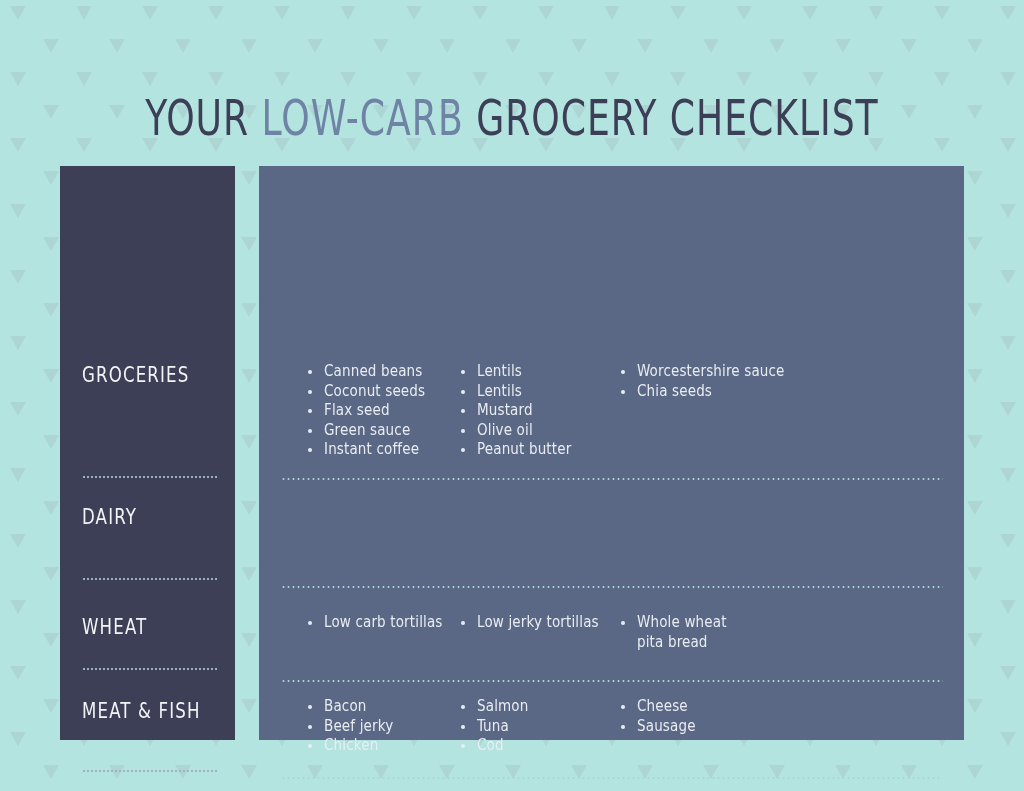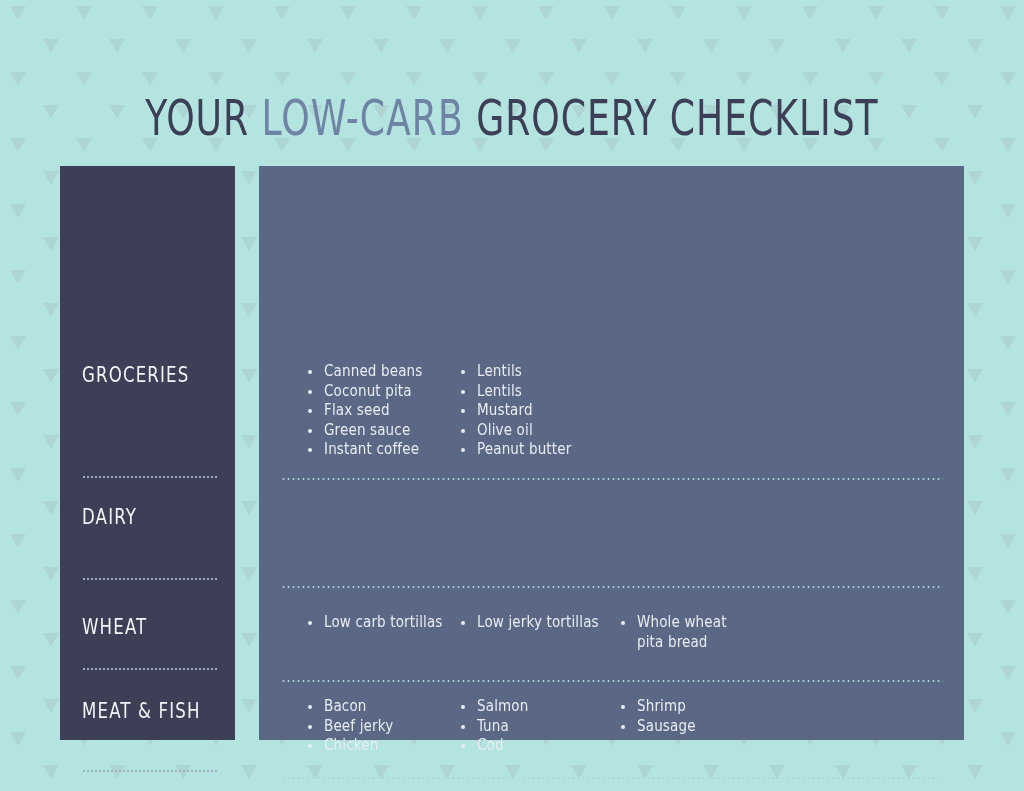--- a/index.html
+++ b/index.html
@@ -170,35 +170,41 @@
   <div class="side-sep" style="top:604px"></div>
 
 </aside>
 
 <section id="main-panel">
 
   <div class="section" style="top:196px">
     <div class="col" style="width:153px;margin-left:47px">
       <ul>
           <li>Canned beans</li>
-          <li>Coconut pita</li>
+          <li>Coconut seeds</li>
           <li>Flax seed</li>
           <li>Green sauce</li>
           <li>Instant coffee</li>
         </ul>
     </div>
     <div class="col" style="width:160px">
       <ul>
           <li>Lentils</li>
           <li>Lentils</li>
           <li>Mustard</li>
           <li>Olive oil</li>
           <li>Peanut butter</li>
         </ul>
     </div>
+    <div class="col" style="width:180px">
+      <ul>
+          <li>Worcestershire sauce</li>
+          <li>Chia seeds</li>
+        </ul>
+    </div>
   </div>
   <div class="section-sep" style="top:312px"></div>
 
   <div class="section-sep" style="top:420px"></div>
 
   <div class="section" style="top:447px">
     <div class="col" style="width:153px;margin-left:47px">
       <ul>
           <li>Low carb tortillas</li>
         </ul>
@@ -230,21 +236,21 @@
     </div>
     <div class="col" style="width:160px">
       <ul>
           <li>Salmon</li>
           <li>Tuna</li>
           <li>Cod</li>
         </ul>
     </div>
     <div class="col" style="width:152px">
       <ul>
-          <li>Shrimp</li>
+          <li>Cheese</li>
           <li>Sausage</li>
         </ul>
     </div>
     <div class="col" style="width:180px">
       <ul></ul>
     </div>
   </div>
   <div class="section-sep" style="top:611px"></div>
 
 </section>

